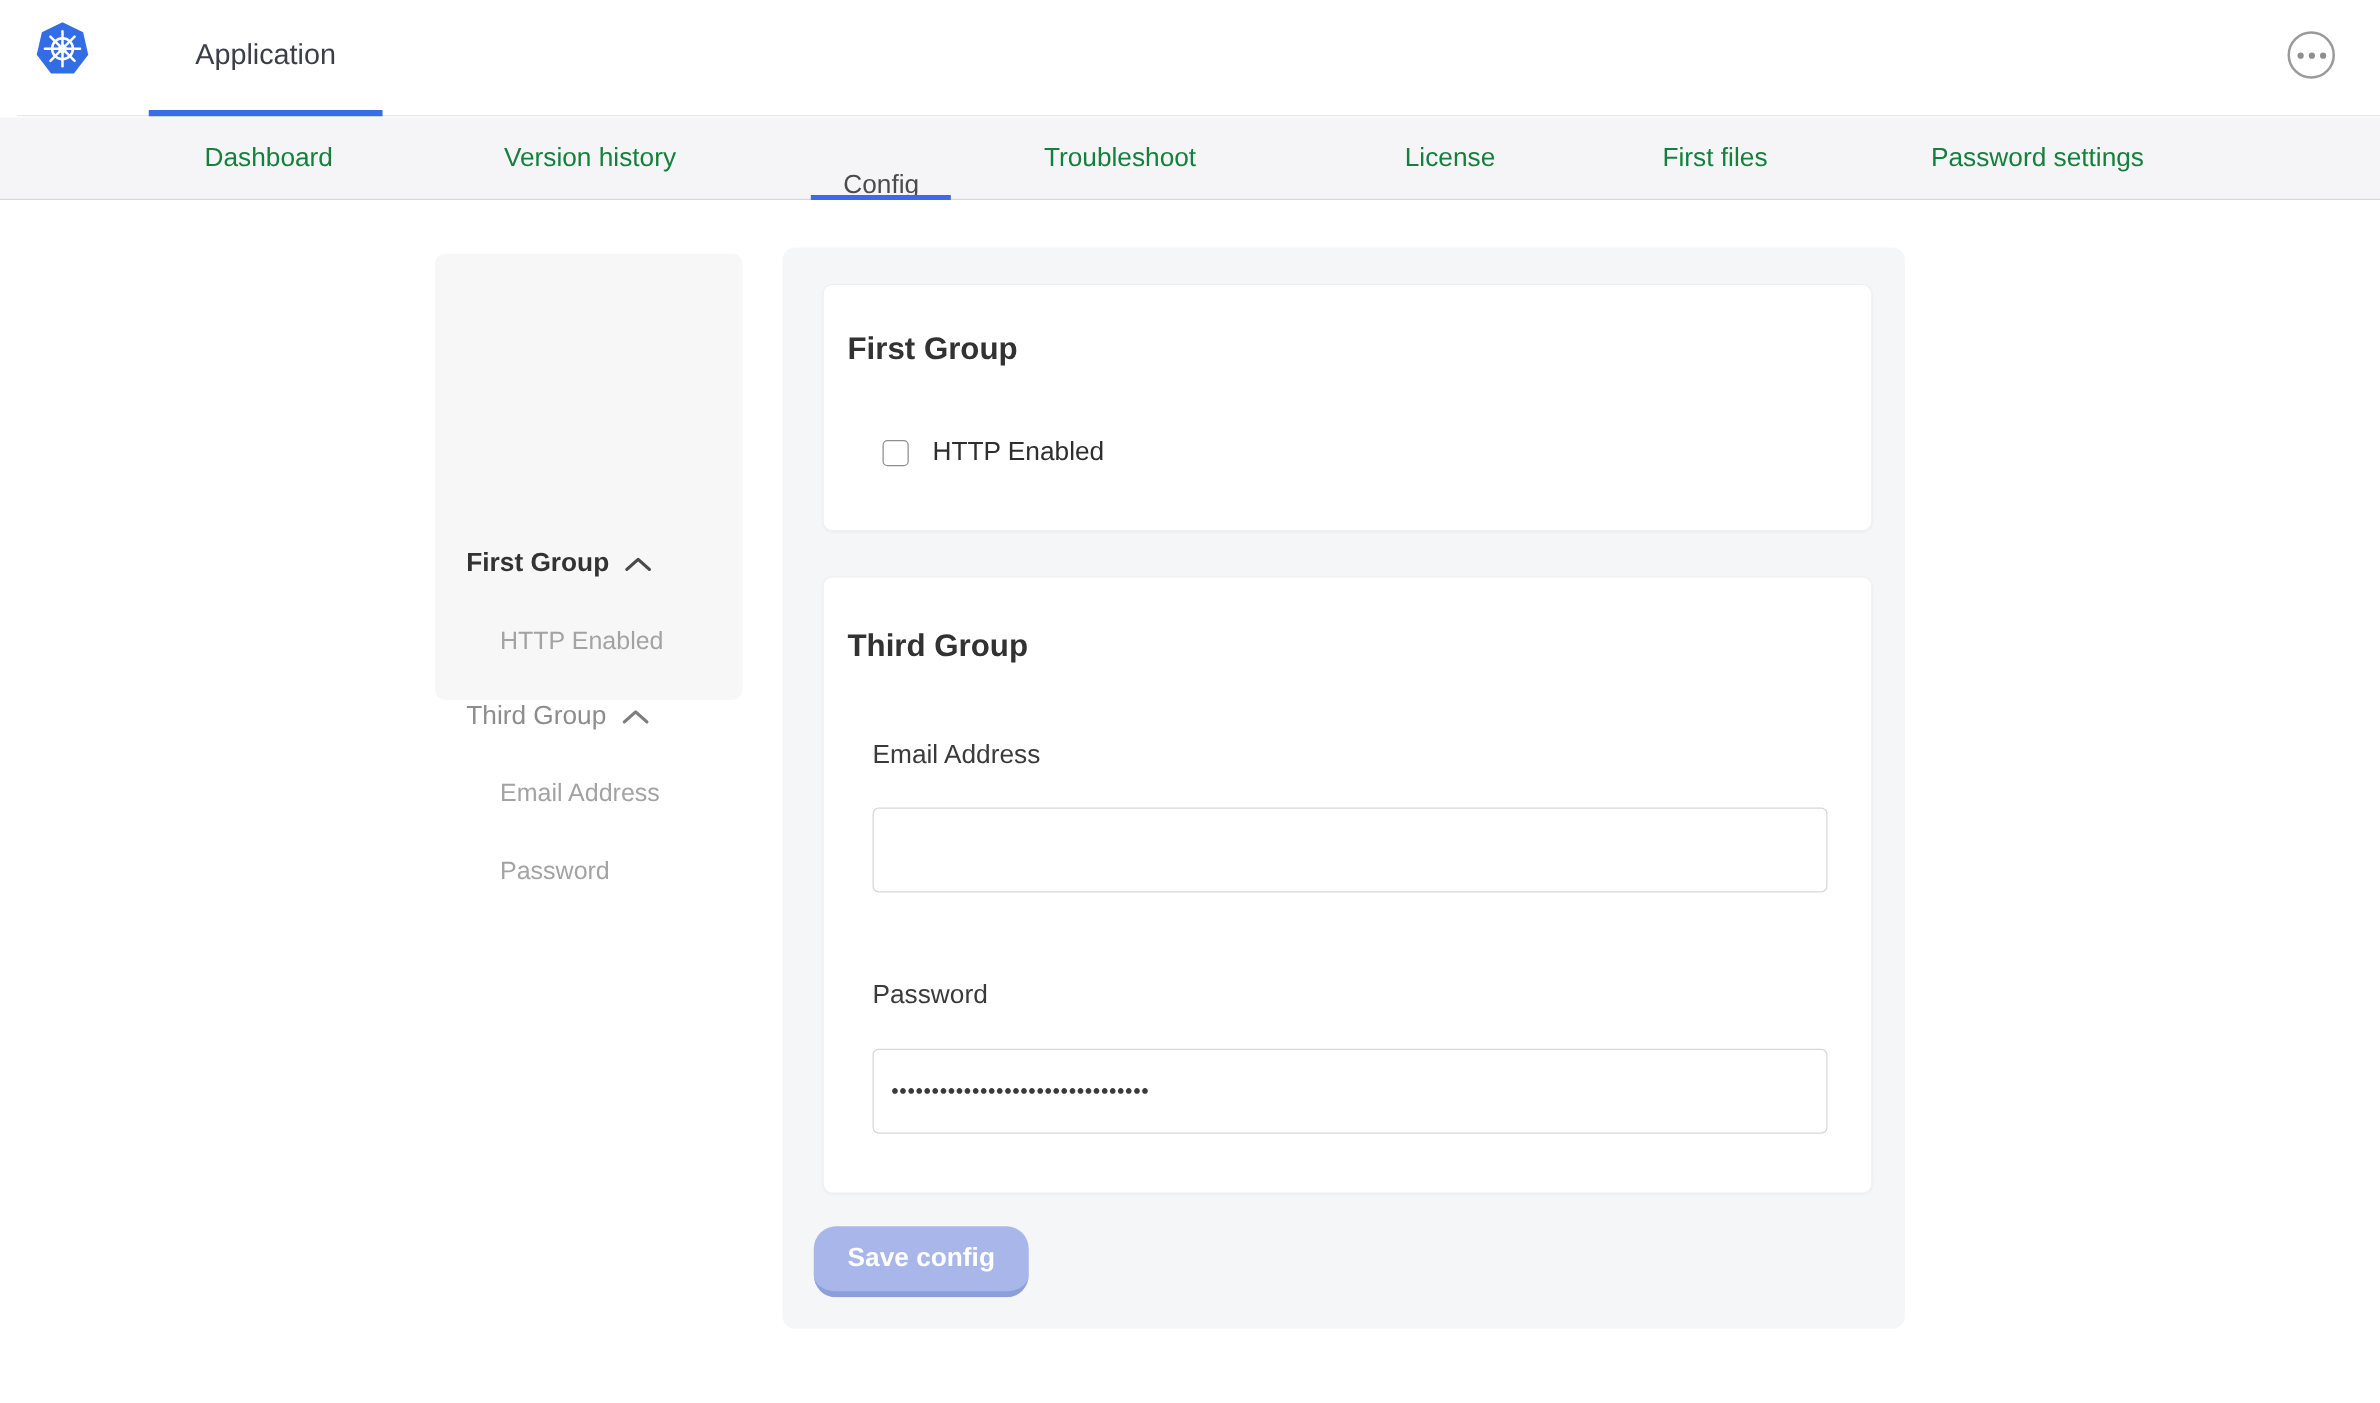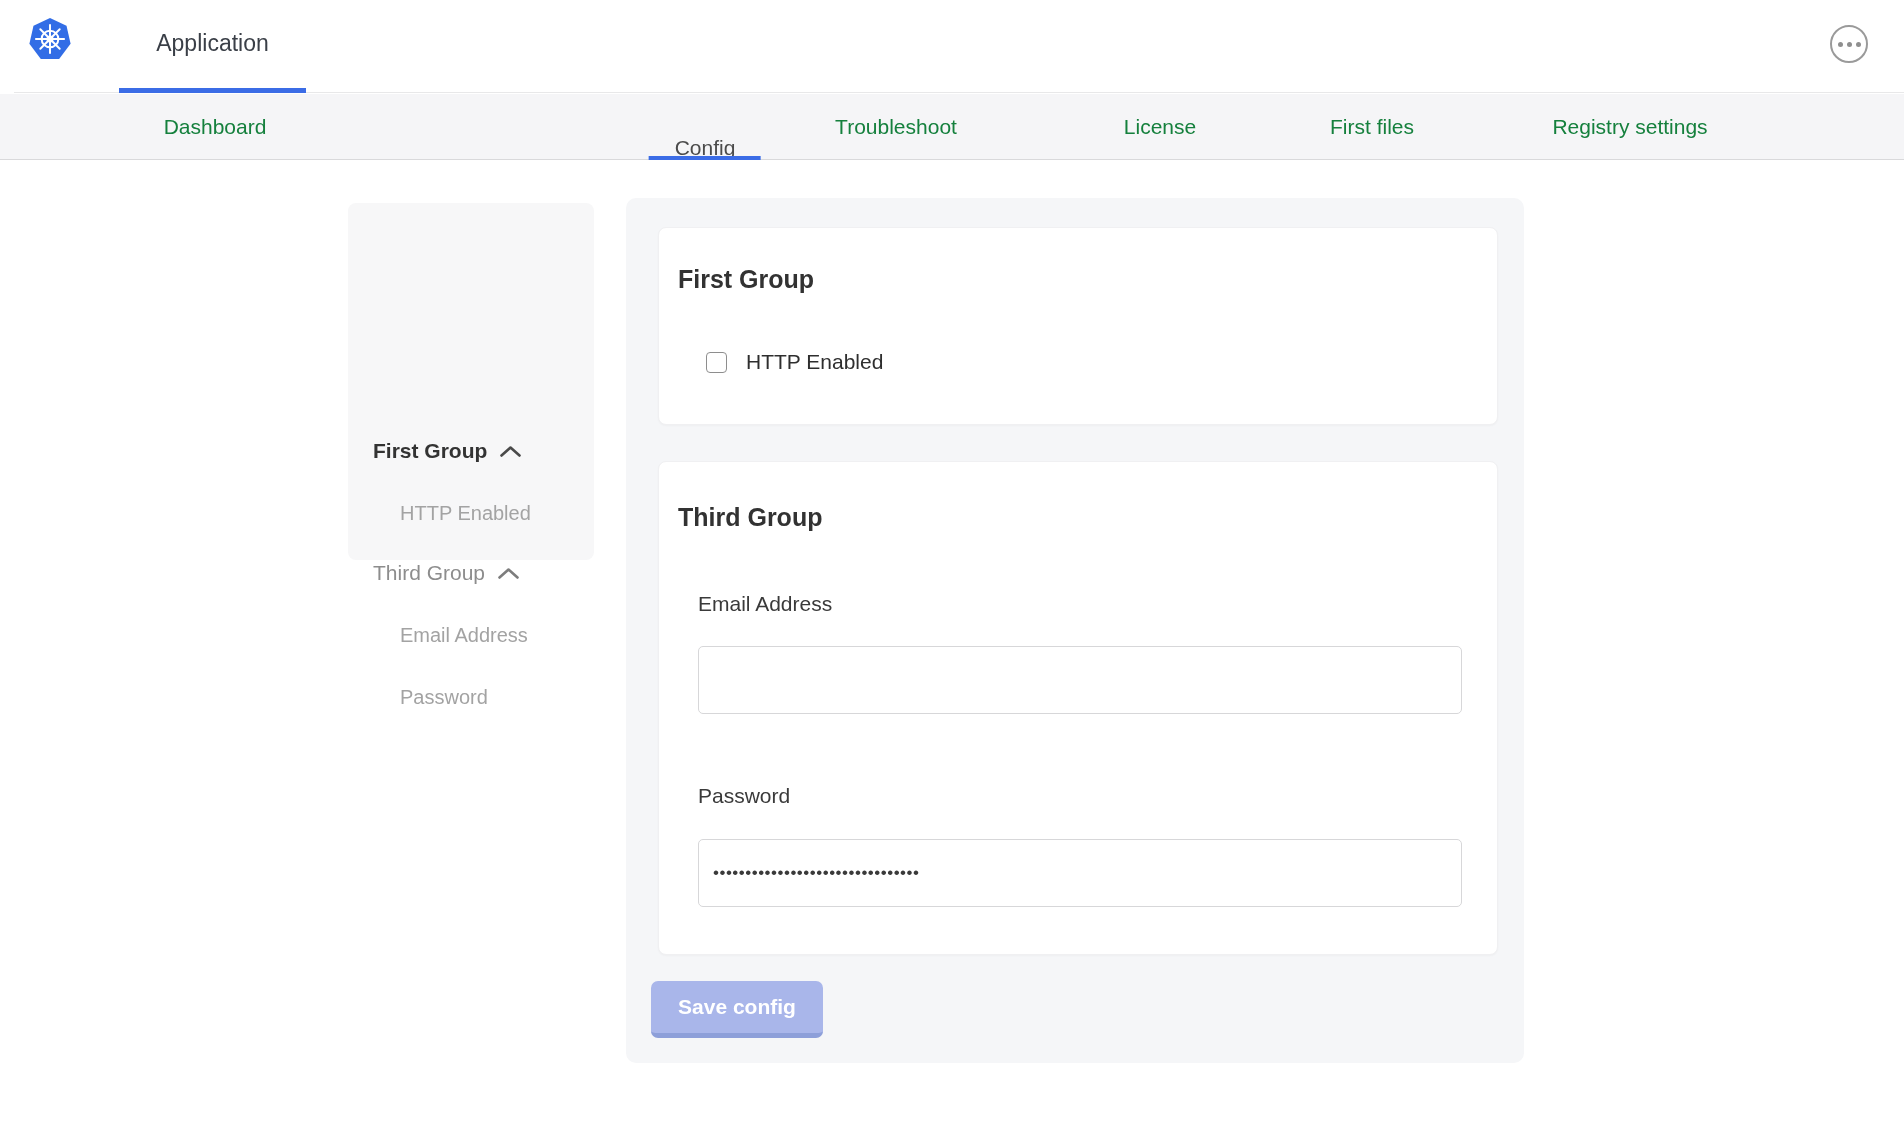--- a/index.html
+++ b/index.html
@@ -55,21 +55,21 @@
   .field-label { position: absolute; left: 39px; font-size: 21px; font-weight: 500; color: #3a3a3a; }
   .label-email { top: 130px; }
   .label-password { top: 322px; }
   .text-input { position: absolute; left: 39px; width: 764px; height: 68px;
     border: 1px solid #d7d7d9; border-radius: 5px; background: #ffffff;
     padding: 0 14px; font-size: 17px; color: #3a3a3a; outline: none;
     font-family: "Liberation Sans", "DejaVu Sans", sans-serif; }
   .input-email { top: 184px; }
   .input-password { top: 377px; letter-spacing: 0.5px; }
   .save-btn { position: absolute; left: 25px; top: 783px; width: 172px; height: 57px;
-    background: #a9b6ea; border: none; border-bottom: 5px solid #8d9fd9; border-radius: 7px;
+    background: #a9b6ea; border: none; border-bottom: 5px solid #8d9fd9; border-radius: 18px;
     color: #ffffff; font-size: 21px; font-weight: bold; cursor: pointer;
     font-family: "Liberation Sans", "DejaVu Sans", sans-serif; }
 </style>
 </head>
 <body>
 
 <div class="screen">
 
   <header class="topbar">
     <div class="logo">
@@ -93,28 +93,29 @@
       <span style="display:flex;gap:4px;">
         <i></i>
           <i></i>
           <i></i>
       </span>
     </button>
   </header>
 
   <nav class="subnav">
     <span class="tab" style="left:215px">Dashboard</span>
+    <span class="tab" style="left:472px">Version history</span>
     <span class="tab active" style="left:705px">
       <span>Config</span>
       <span class="tab-underline"></span>
     </span>
     <span class="tab" style="left:896px">Troubleshoot</span>
     <span class="tab" style="left:1160px">License</span>
     <span class="tab" style="left:1372px">First files</span>
-    <span class="tab" style="left:1630px">Registry settings</span>
+    <span class="tab" style="left:1630px">Password settings</span>
   </nav>
 
   <aside class="side-card">
     <div class="side-row group-active" style="top:236px">
       <span>First Group</span>
       <span style="display:flex;">
         <svg width="23" height="13" viewBox="0 0 23 13">
             <path d="M2.5 10.5 L11.5 2.5 L20.5 10.5" fill="none" stroke="#4a4a4a" stroke-width="2.6" stroke-linecap="round" stroke-linejoin="round"></path>
           </svg>
       </span>

